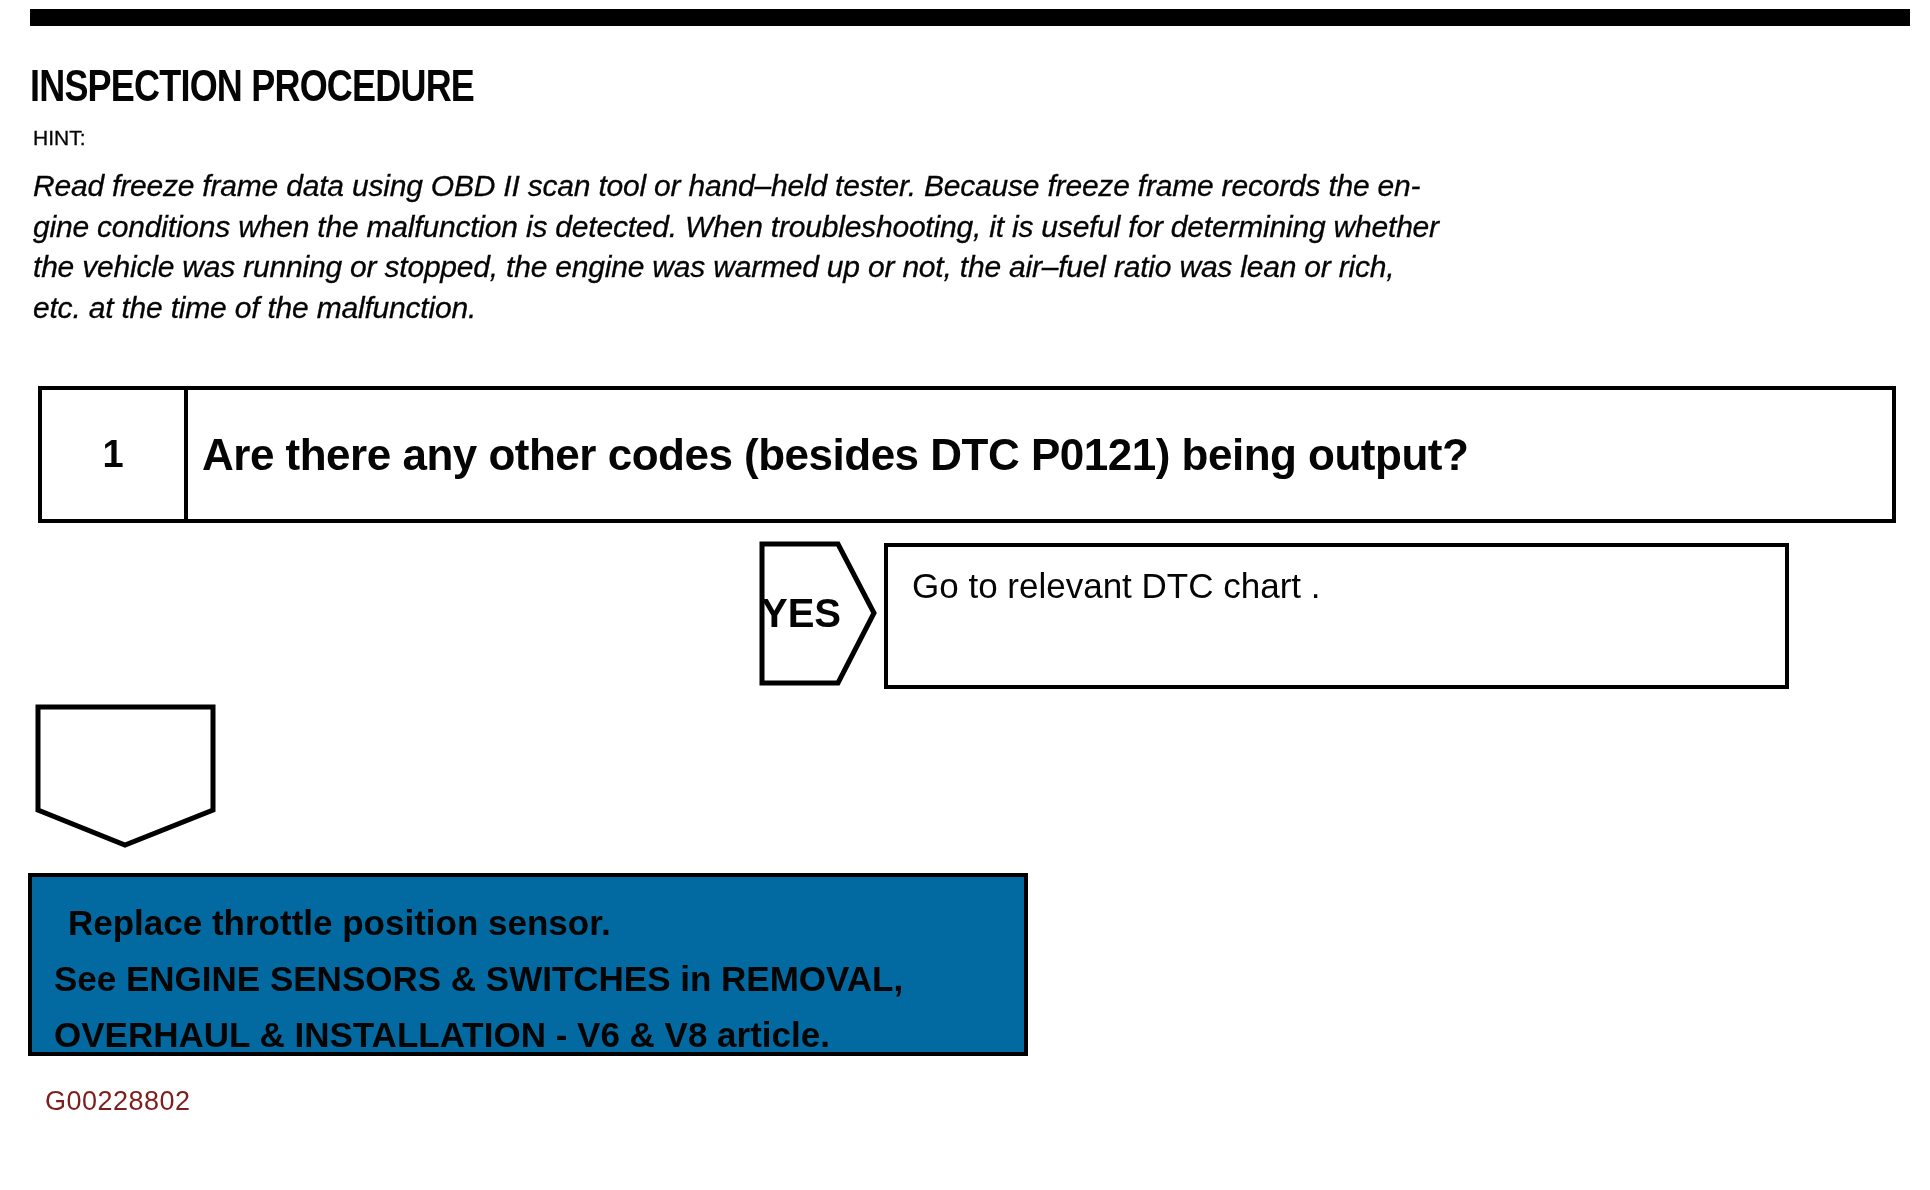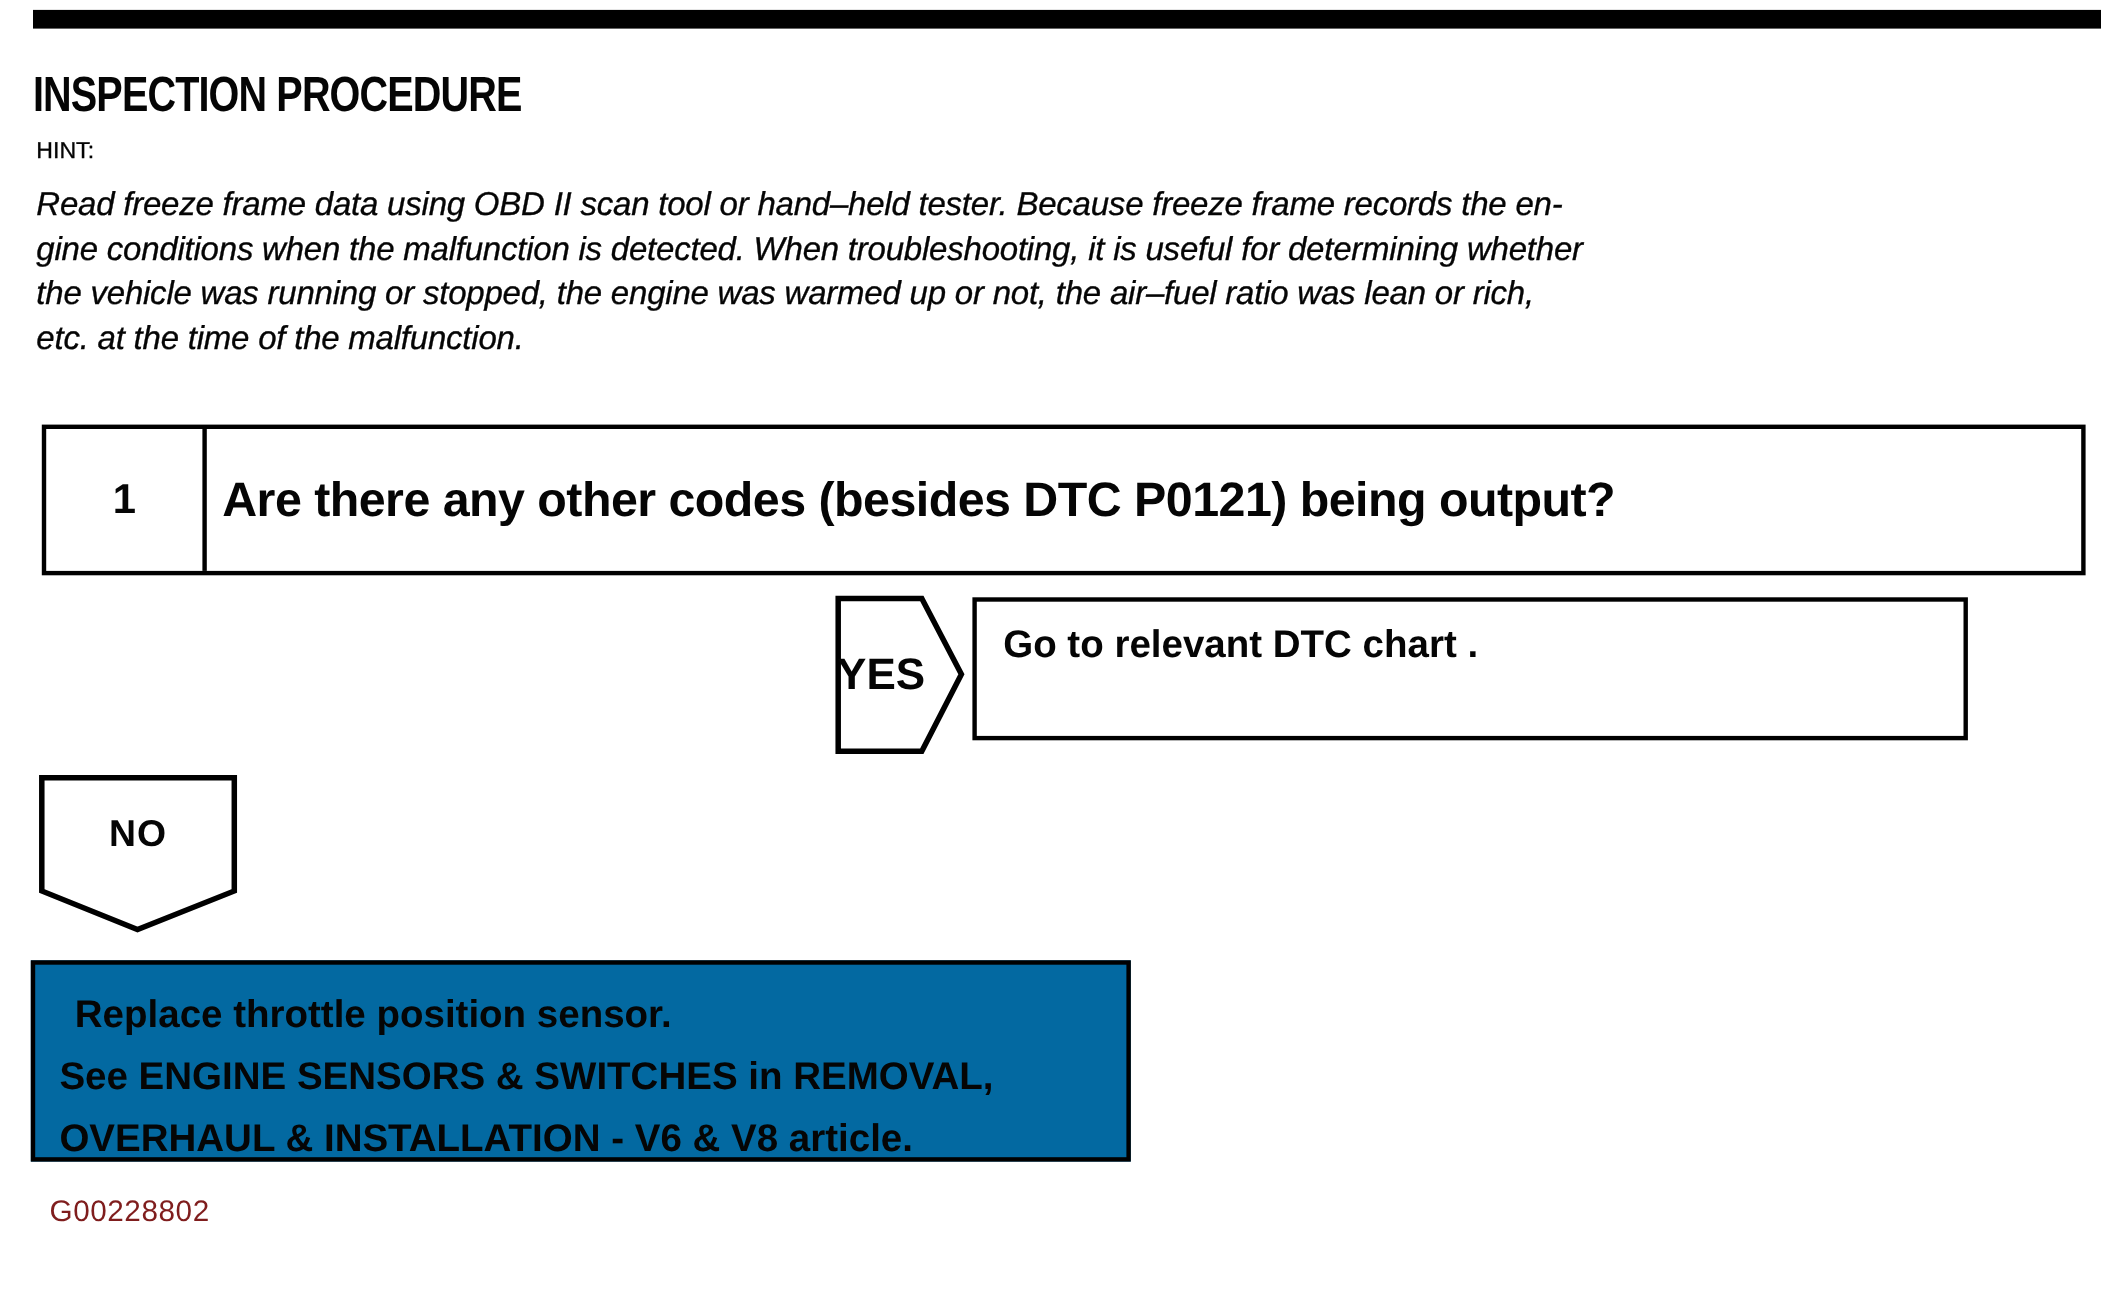--- a/index.html
+++ b/index.html
@@ -74,25 +74,25 @@
   .shape-layer { left: 0; top: 0; width: 1930px; height: 1190px; pointer-events: none; }
 
   .yes-label {
     left: 762px; top: 544px;
     width: 78px; height: 139px;
     display: flex; align-items: center; justify-content: center;
     font-size: 40px; font-weight: bold;
   }
   .yes-box {
     left: 884px; top: 543px;
-    width: 905px; height: 130px;
+    width: 905px; height: 146px;
     border: 4px solid #000;
     box-sizing: border-box;
     padding: 15px 0 0 24px;
-    font-size: 35px; font-weight: bold;
+    font-size: 35px; font-weight: normal;
     line-height: 47px;
     background: #fff;
   }
   .yes-box div { white-space: nowrap; }
 
   .no-label {
     left: 38px; top: 707px;
     width: 175px; height: 103px;
     display: flex; align-items: center; justify-content: center;
     font-size: 34px; font-weight: bold;
@@ -146,21 +146,20 @@
     <polygon points="762,544 838,544 874,613 838,683 762,683" fill="#ffffff" stroke="#000000" stroke-width="5"></polygon>
     <polygon points="38,707 213,707 213,810 125,845 38,810" fill="#ffffff" stroke="#000000" stroke-width="5"></polygon>
   </svg>
 
   <div class="abs yes-label">YES</div>
 
   <div class="abs yes-box">
     <div>Go to relevant DTC chart .</div>
   </div>
 
-  <div class="abs no-label">NO</div>
 
   <div class="abs no-box">
     <div>Replace throttle position sensor.</div>
     <div>See ENGINE SENSORS &amp; SWITCHES in REMOVAL,</div>
     <div>OVERHAUL &amp; INSTALLATION - V6 &amp; V8 article.</div>
   </div>
 
   <div class="abs figure-id">G00228802</div>
 
 </div>

